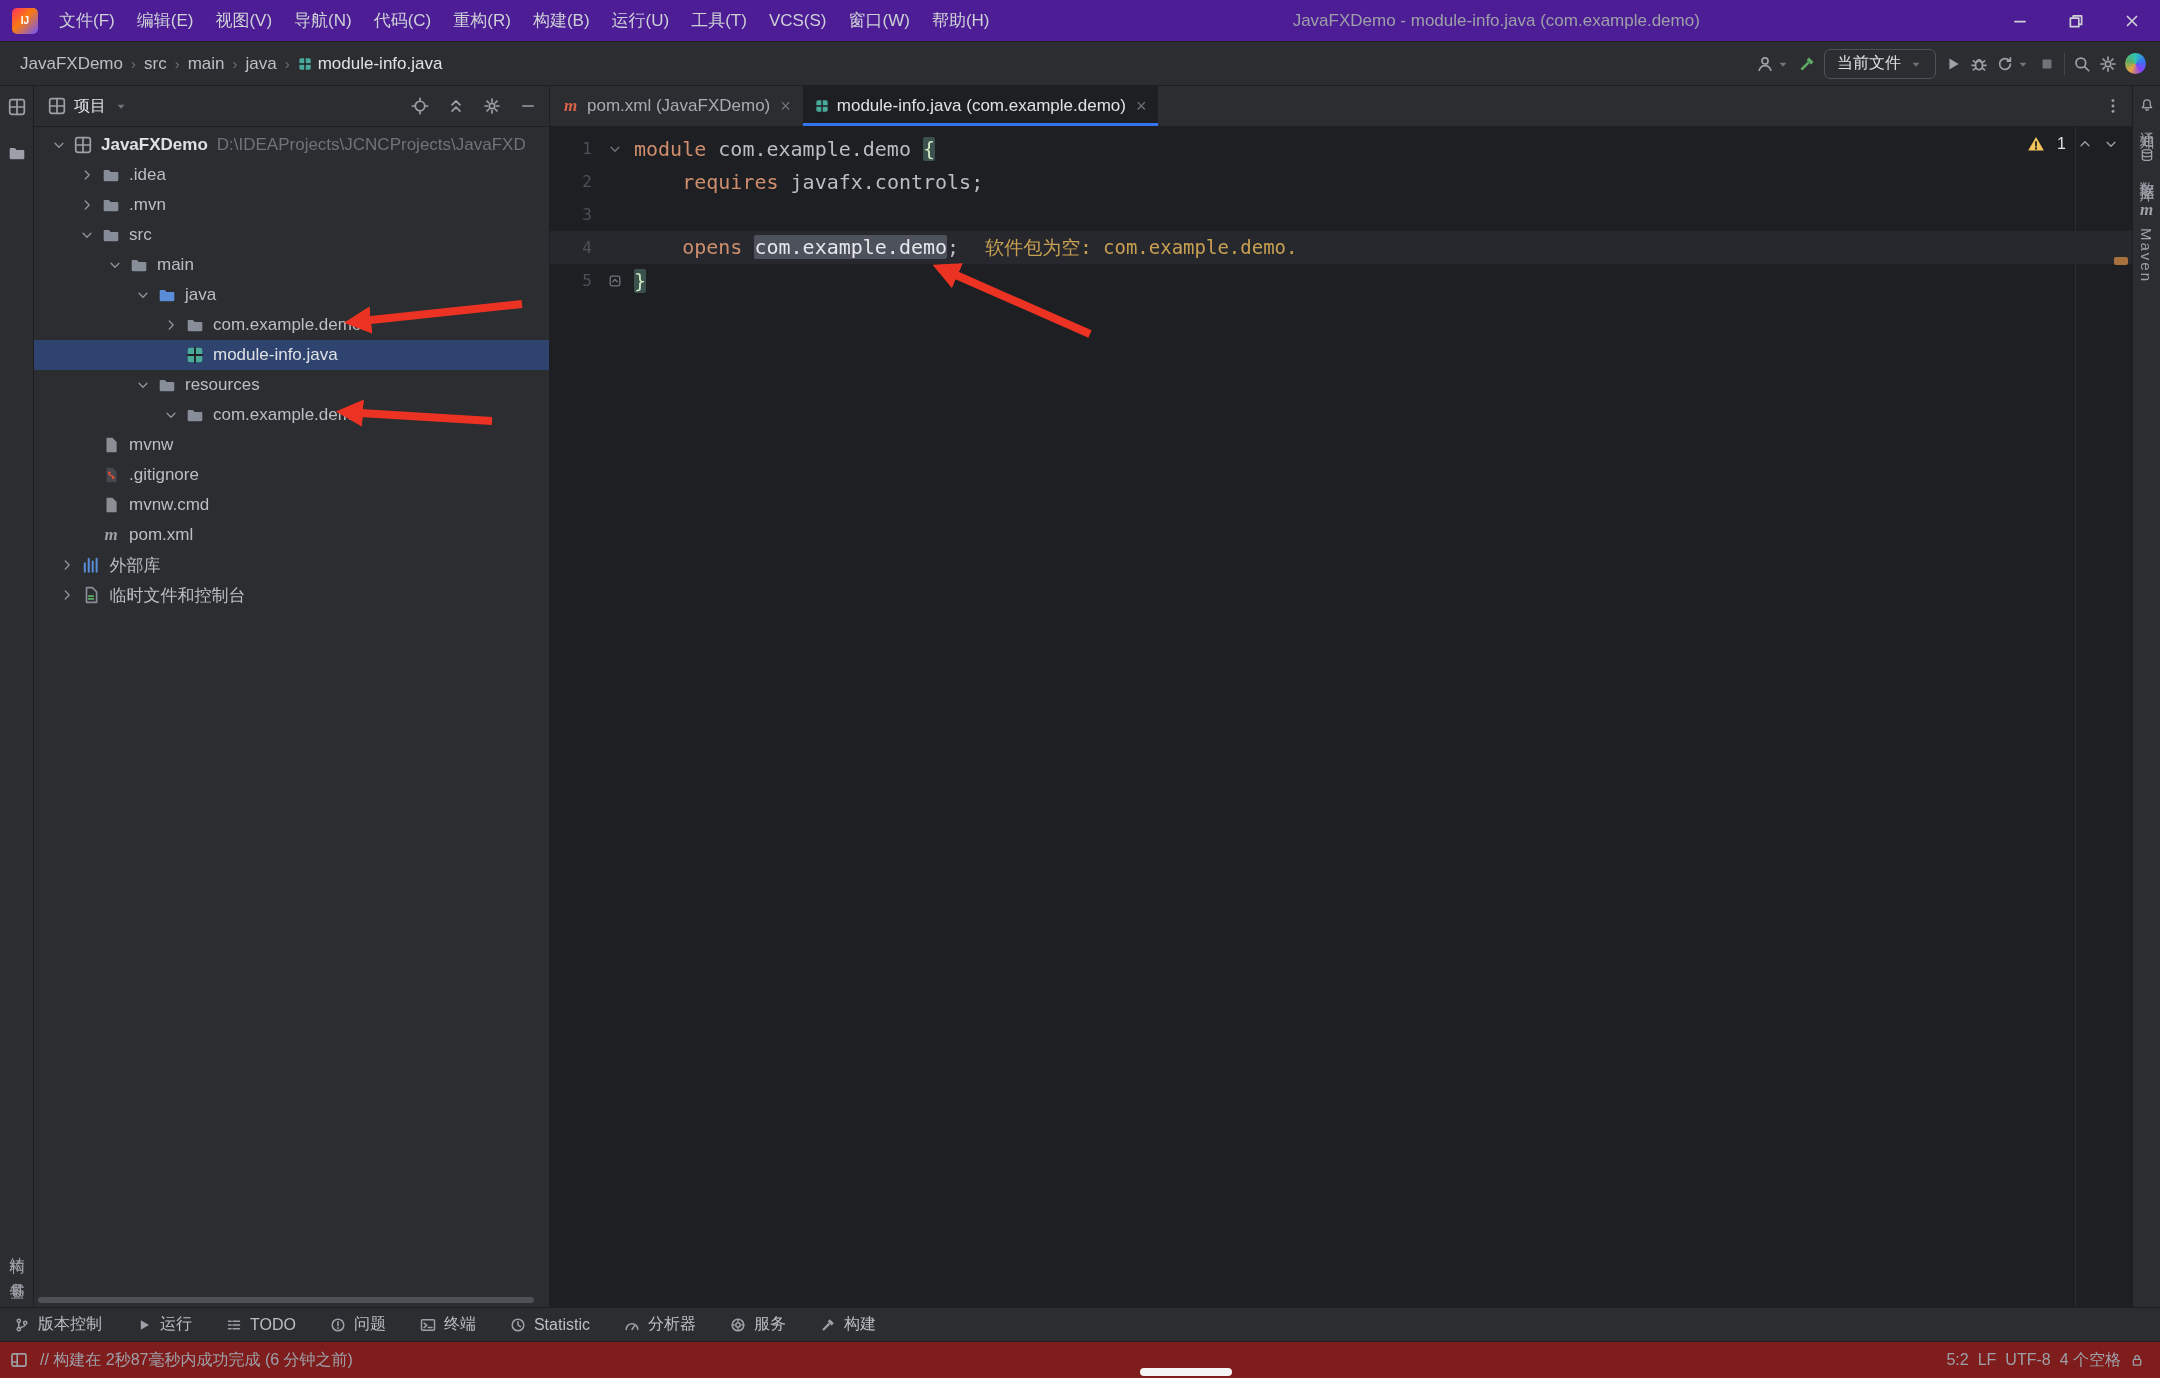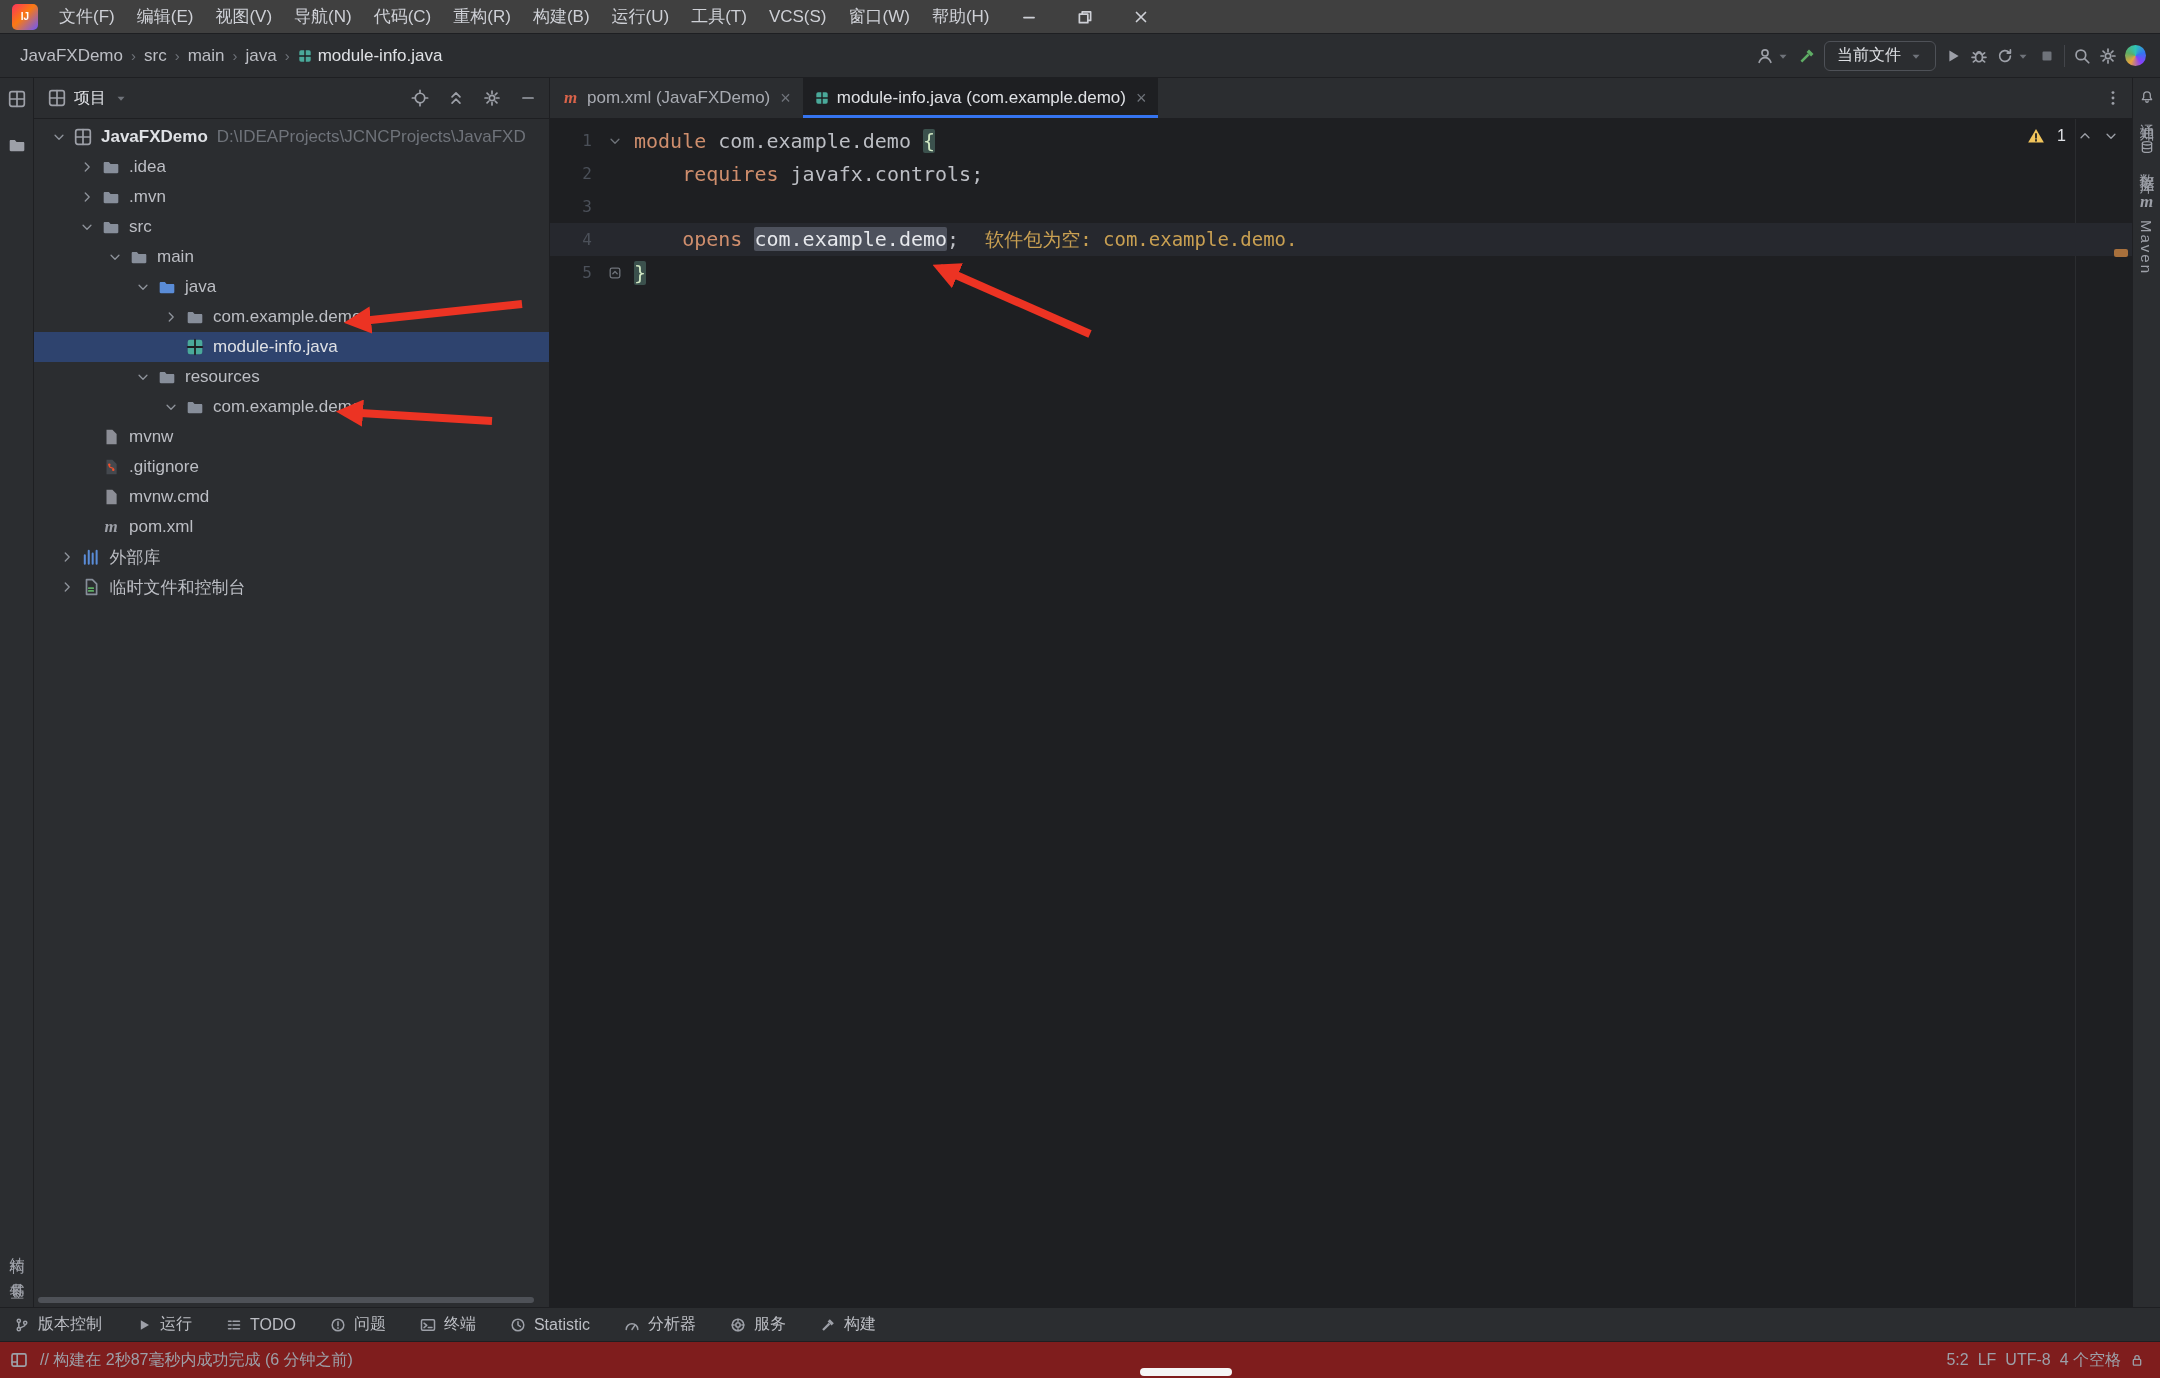--- a/index.html
+++ b/index.html
@@ -1,21 +1,21 @@
 <!DOCTYPE html>
 <html><head>
 <meta charset="utf-8">
 <style>
   html,body{margin:0;padding:0;background:#1e1f22;}
   *{box-sizing:border-box;}
   .window{width:2160px;height:1378px;display:flex;flex-direction:column;overflow:hidden;position:relative;
     font-family:"Liberation Sans","DejaVu Sans",sans-serif;color:#bcbec4;}
 
   
-  .titlebar{height:34px;background:#404040;display:flex;align-items:center;flex:0 0 auto;border-bottom:1px solid #1e1f22;}
+  .titlebar{height:42px;background:#4c1d95;display:flex;align-items:center;flex:0 0 auto;border-bottom:1px solid #1e1f22;}
   .logo{width:26px;height:26px;border-radius:5px;margin:0 10px 0 12px;
     background:linear-gradient(135deg,#fe315d 0%,#f97a12 45%,#6b57ff 100%);
     display:flex;align-items:center;justify-content:center;color:#fff;font-size:10px;font-weight:bold;}
   .menus{display:flex;height:100%;}
   .menu-item{padding:0 11px;display:flex;align-items:center;color:#ced0d6;font-size:17px;cursor:default;}
   .win-title{flex:1;text-align:center;color:#9da0a8;font-size:17px;white-space:nowrap;overflow:hidden;}
   .win-controls{display:flex;height:100%;}
   .win-btn{width:56px;height:100%;display:flex;align-items:center;justify-content:center;color:#ced0d6;}
 
   
@@ -116,20 +116,21 @@
         <div class="menu-item">导航(N)</div>
         <div class="menu-item">代码(C)</div>
         <div class="menu-item">重构(R)</div>
         <div class="menu-item">构建(B)</div>
         <div class="menu-item">运行(U)</div>
         <div class="menu-item">工具(T)</div>
         <div class="menu-item">VCS(S)</div>
         <div class="menu-item">窗口(W)</div>
         <div class="menu-item">帮助(H)</div>
       </div>
+    <div class="win-title">JavaFXDemo - module-info.java (com.example.demo)</div>
     <div class="win-controls">
       <div class="win-btn">
           <span class="ic">
             <svg viewBox="0 0 16 16" fill="none" stroke="currentColor" stroke-width="1.5" stroke-linecap="round" stroke-linejoin="round">
               <path d="M3.5 8.5h9"></path>
             </svg>
           </span>
         </div>
       <div class="win-btn">
           <span class="ic">

